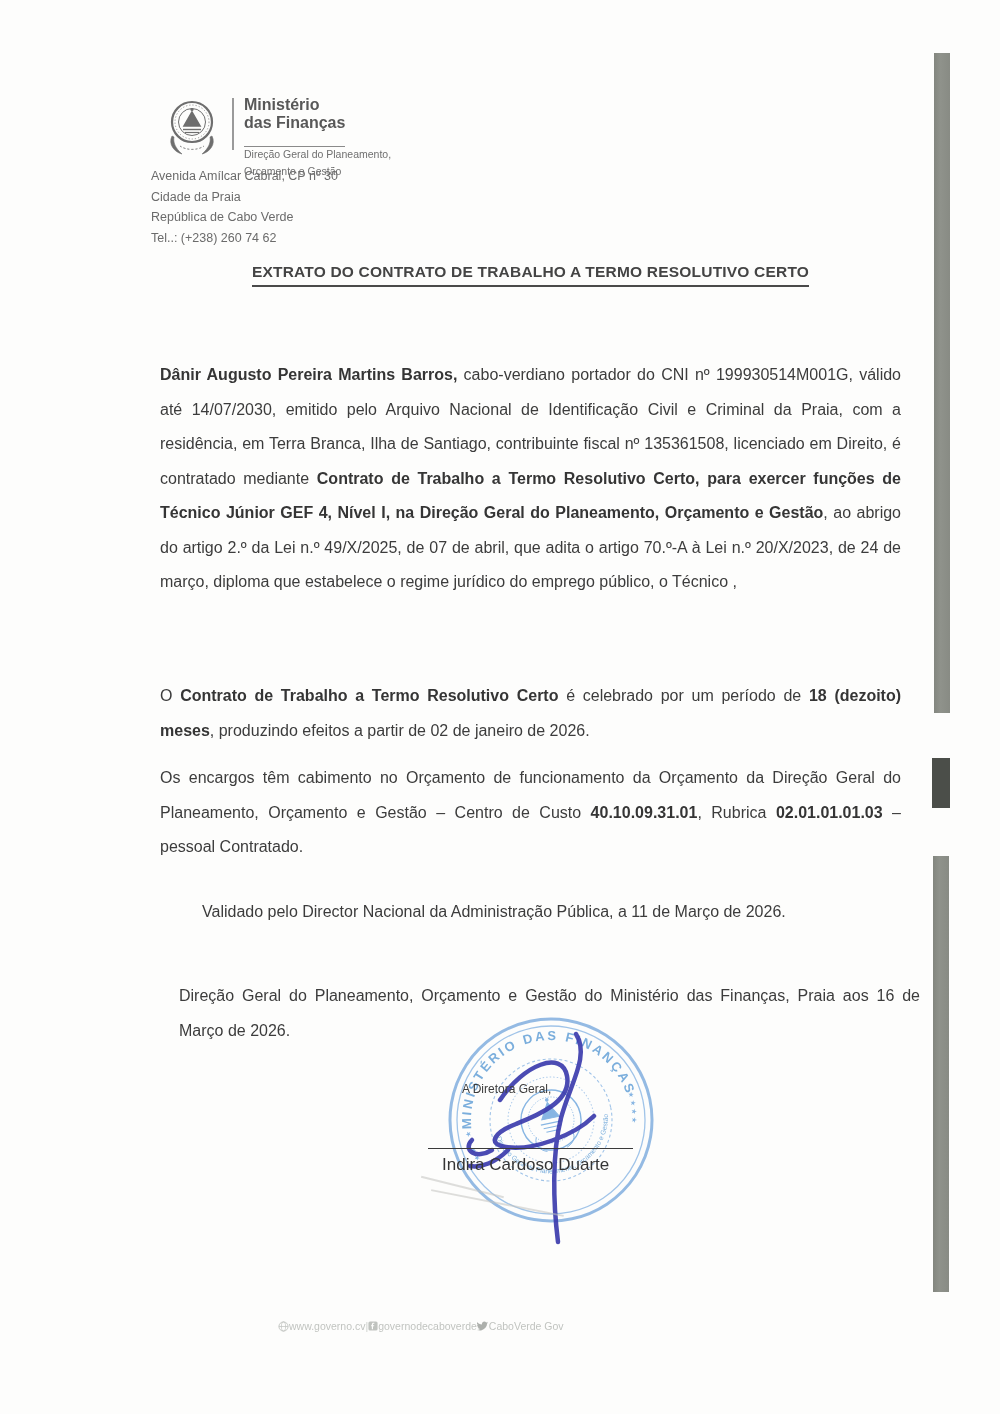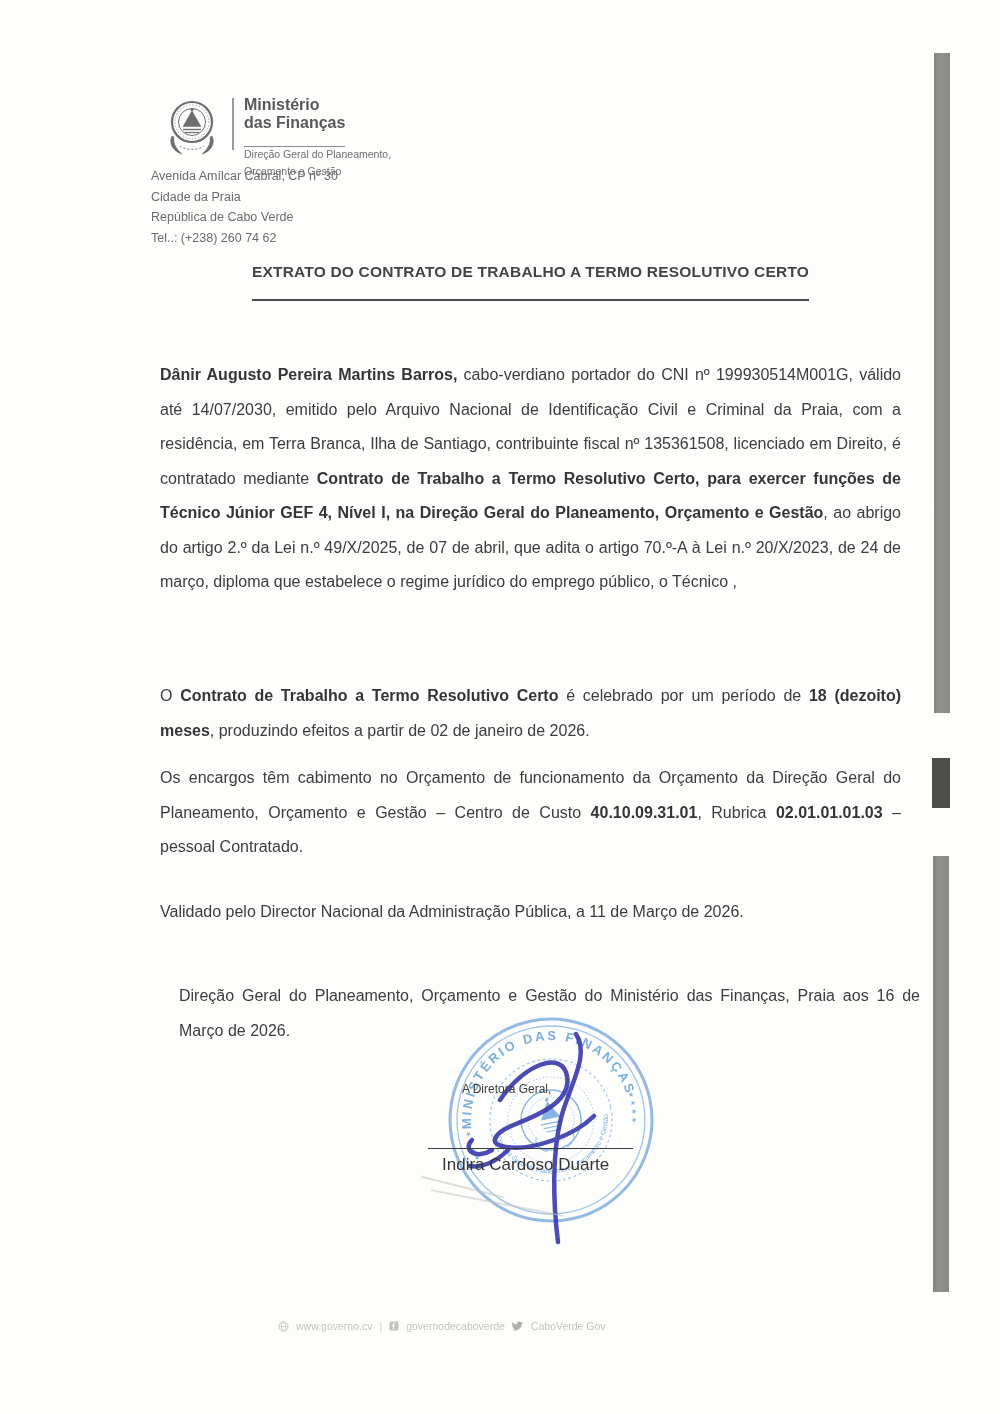--- a/index.html
+++ b/index.html
@@ -13,44 +13,44 @@
   .hdr-divider{width:2px;height:52px;background:#9a9a9a;margin:2px 10px 0 0;}
   .hdr-text{padding-top:0;}
   .min1{font-size:16px;font-weight:bold;color:#585858;line-height:18px;}
   .min2{font-size:16px;font-weight:bold;color:#585858;line-height:18px;
         border-bottom:1.5px solid #8a8a8a;display:inline-block;padding-bottom:14px;}
   .dep{font-size:10.5px;color:#6f6f6f;line-height:13px;margin-top:1px;}
   .addr{position:absolute;left:151px;top:166px;font-size:12.5px;color:#6b6b6b;line-height:20.5px;}
   
   .title-wrap{position:absolute;left:160px;top:263px;width:741px;text-align:center;}
   .title{font-size:15.5px;font-weight:bold;color:#444;display:inline-block;
-         border-bottom:2px solid #4a4a4a;padding-bottom:18px;letter-spacing:.2px;}
+         border-bottom:2px solid #4a4a4a;padding-bottom:4px;letter-spacing:.2px;}
   
   .para{position:absolute;left:160px;width:741px;font-size:16px;line-height:34.5px;
         text-align:justify;color:#3c3c3c;}
-  .para.last{text-align:left;}
+  .para.last{text-align:left;margin-left:42px;}
   .b{font-weight:bold;color:#353535;}
   #p1{top:342px;} #p2{top:663px;} #p3{top:745px;} #p4{top:879px;} #p5{top:963px;margin-left:19px;}
   
   .stamp{position:absolute;left:445px;top:1014px;width:212px;height:212px;opacity:.8;}
   .sig-svg{position:absolute;left:448px;top:1022px;width:200px;height:235px;}
   .role{position:absolute;left:462px;top:1082px;font-size:12px;color:#3c3c3c;}
   .sig-line{position:absolute;left:428px;top:1148px;width:205px;height:0;border-top:1.3px solid #3a3a3a;}
   .sig-name{position:absolute;left:442px;top:1155px;font-size:17px;font-weight:normal;color:#353535;}
   .scratch{position:absolute;height:1.5px;background:#c3c3c0;opacity:.55;}
   #scratch1{left:420px;top:1186px;width:85px;transform:rotate(14deg);}
   #scratch2{left:430px;top:1202px;width:135px;transform:rotate(11deg);}
   
   .scanbar{position:absolute;background:linear-gradient(90deg,#83867f,#8f928b 40%,#888b84);}
   #bar1{left:934px;top:53px;width:16px;height:660px;}
   #barblock{left:932px;top:758px;width:18px;height:50px;background:#4b4e49;}
   #bar2{left:933px;top:856px;width:16px;height:436px;}
   
   .footer{position:absolute;left:278px;top:1320px;width:440px;display:flex;align-items:center;
-          gap:7px;font-size:10.5px;color:#8f948e;opacity:.55;}
+          font-size:10.5px;color:#8f948e;opacity:.55;}
   .footer .sep{color:#a8ada7;}
   .ficon{display:inline-block;vertical-align:middle;}
 </style>
 </head>
 <body>
 
 <div class="scanbar" id="bar1"></div>
 <div id="barblock" style="position:absolute;"></div>
 <div class="scanbar" id="bar2"></div>
 

